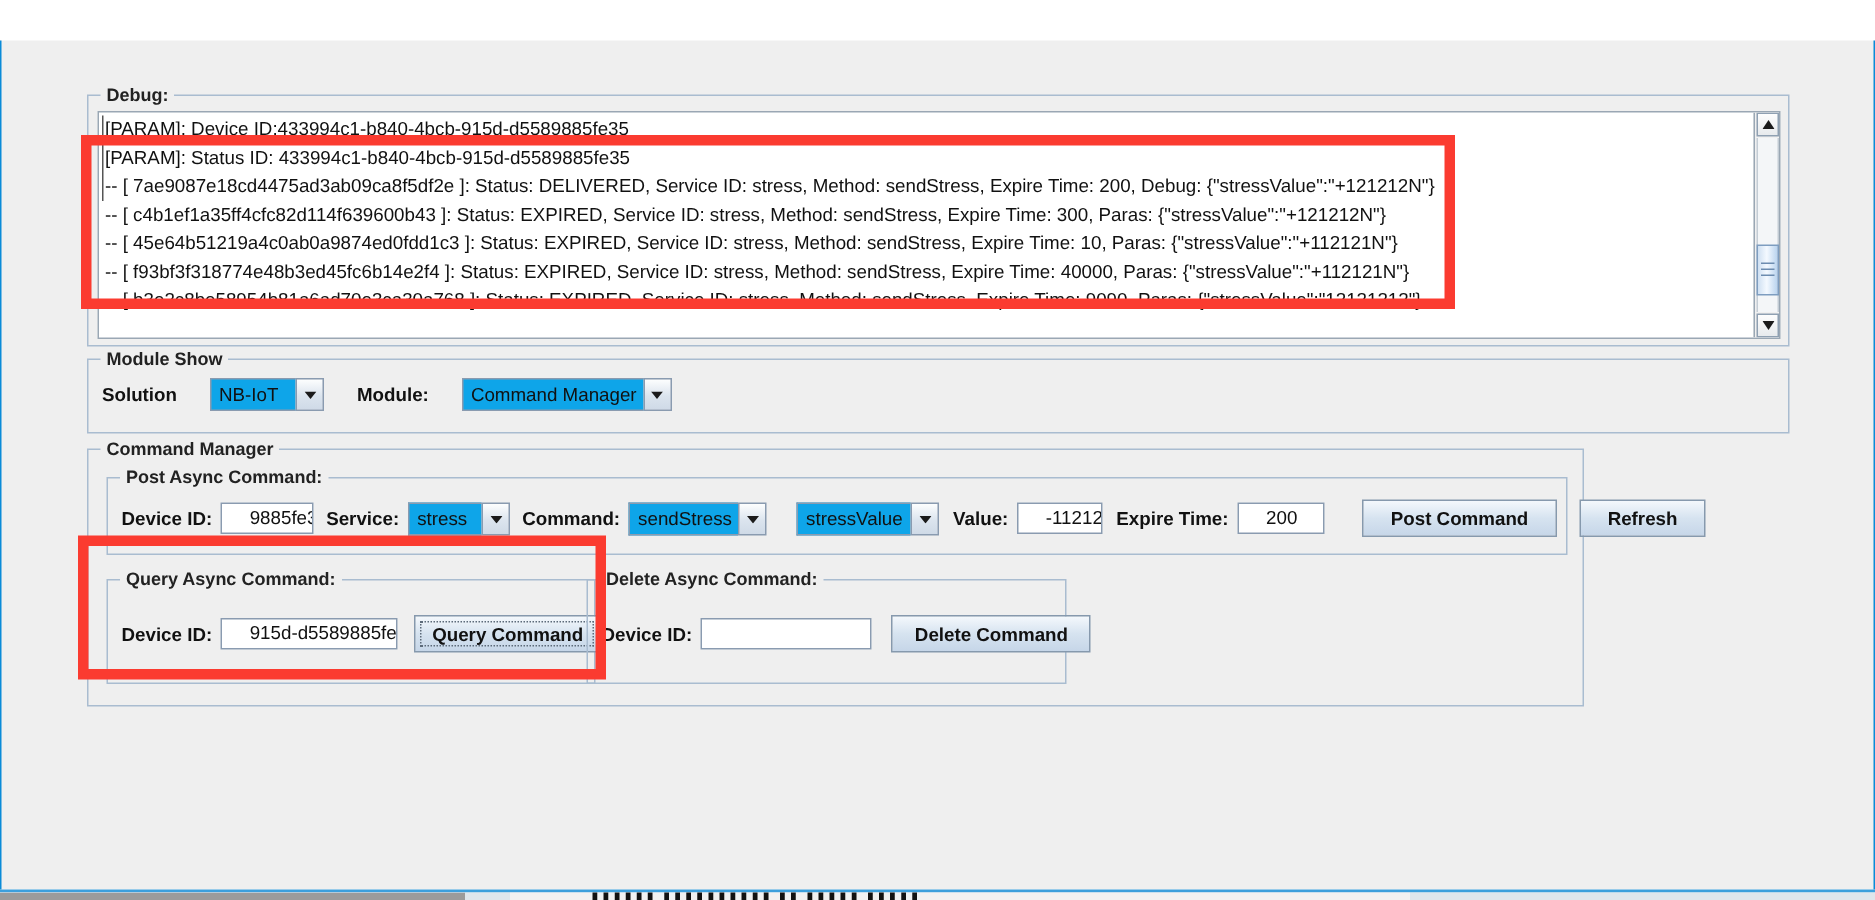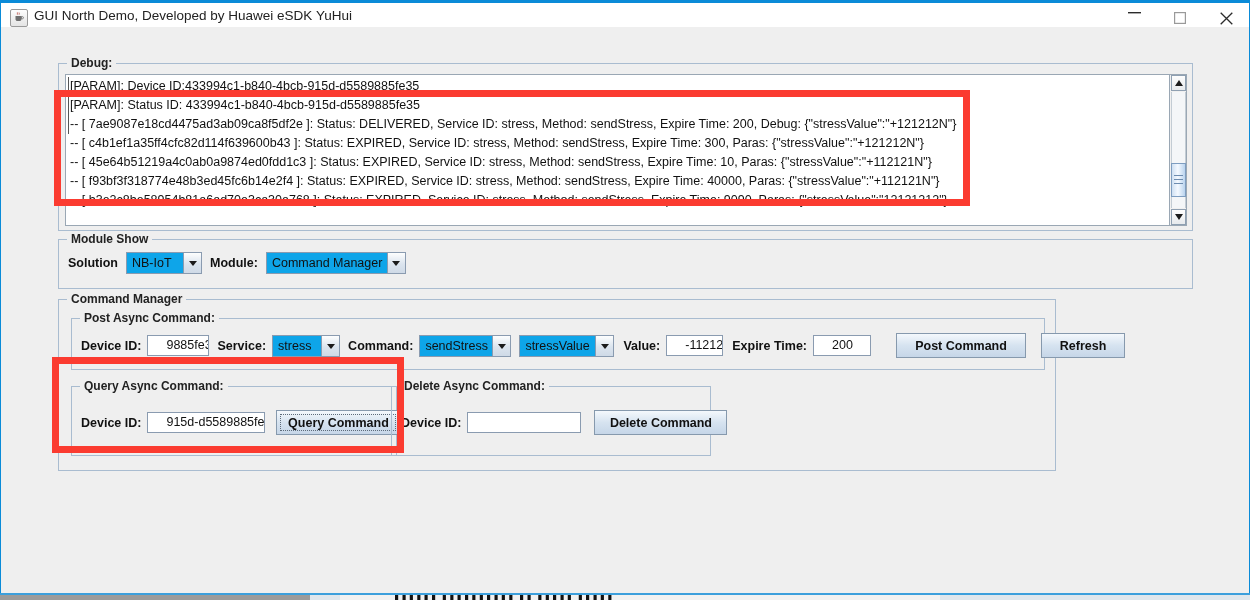--- a/index.html
+++ b/index.html
@@ -129,46 +129,20 @@
   
   .redbox{position:absolute;border:7px solid #fb3b30;box-sizing:border-box;pointer-events:none;}
   #redbox-debug{left:54px;top:90px;width:916px;height:116px;}
   #redbox-query{left:52px;top:357px;width:352px;height:96px;}
 </style>
 </head>
 <body>
 
 <div class="window">
 
-  <div class="titlebar">
-    <div class="title-ico">
-      <svg width="12" height="12" viewBox="0 0 12 12">
-        <path d="M2.5 5h6v3.2c0 1-0.9 1.8-2 1.8H4.5c-1.1 0-2-0.8-2-1.8z" fill="#6f6f6f"></path>
-        <path d="M8.6 5.6h0.9c0.6 0 1 0.5 1 1.1s-0.4 1.1-1 1.1h-0.9z" fill="none" stroke="#6f6f6f" stroke-width="0.8"></path>
-        <path d="M4.3 1.4c0.9 0.7-0.6 1.3 0.1 2.2M6.1 1.6c0.8 0.7-0.6 1.2 0.1 2" fill="none" stroke="#b03a2e" stroke-width="0.8"></path>
-      </svg>
-    </div>
-    <div class="title-text">GUI North Demo, Developed by Huawei eSDK YuHui</div>
-
-    <div class="winbtn" id="btn-min">
-      <svg width="13" height="2" viewBox="0 0 13 2">
-          <rect width="13" height="1.4" fill="#2b2b2b"></rect>
-        </svg>
-    </div>
-    <div class="winbtn" id="btn-max">
-      <svg width="12" height="12" viewBox="0 0 12 12">
-          <rect x="0.6" y="0.6" width="10.8" height="10.8" fill="none" stroke="#9a9a9a" stroke-width="1.2"></rect>
-        </svg>
-    </div>
-    <div class="winbtn" id="btn-close">
-      <svg width="13" height="13" viewBox="0 0 13 13">
-          <path d="M0.7 0.7 L12.3 12.3 M12.3 0.7 L0.7 12.3" stroke="#2b2b2b" stroke-width="1.3"></path>
-        </svg>
-    </div>
-  </div>
 
   <div class="client">
 
     <div class="group" id="debug-group">
       <div class="gtitle">Debug:</div>
 
       <div id="debug-area">
         <div class="caret"></div>
         <div class="dbg-lines">
           <div class="dbg-line">[PARAM]: Device ID:433994c1-b840-4bcb-915d-d5589885fe35</div>
@@ -197,21 +171,21 @@
                 <path d="M0 0 L8 0 L4 6 Z" fill="#1b1b1b"></path>
               </svg>
           </div>
         </div>
       </div>
     </div>
 
     <div class="group" id="moduleshow-group">
       <div class="gtitle">Module Show</div>
 
-      <div class="row-inline" style="left:9px;top:12px;gap:8px;">
+      <div class="row-inline" style="left:9px;top:12px;gap:22px;">
         <span class="lbl b">Solution</span>
         <span class="combo">
           <span class="cval" style="width:57px;">NB-IoT</span>
           <span class="carrow">
             <svg width="8" height="5" viewBox="0 0 8 5">
                 <path d="M0 0 L8 0 L4 5 Z" fill="#1b1b1b"></path>
               </svg>
           </span>
         </span>
         <span class="lbl b">Module:</span>
@@ -249,21 +223,21 @@
           <span class="lbl b" style="margin-left:2px;">Command:</span>
           <span class="combo">
             <span class="cval" style="width:73px;">sendStress</span>
             <span class="carrow">
               <svg width="8" height="5" viewBox="0 0 8 5">
                   <path d="M0 0 L8 0 L4 5 Z" fill="#1b1b1b"></path>
                 </svg>
             </span>
           </span>
 
-          <span class="combo" style="margin-left:2px;">
+          <span class="combo" style="margin-left:14px;">
             <span class="cval" style="width:76px;">stressValue</span>
             <span class="carrow">
               <svg width="8" height="5" viewBox="0 0 8 5">
                   <path d="M0 0 L8 0 L4 5 Z" fill="#1b1b1b"></path>
                 </svg>
             </span>
           </span>
 
           <span class="lbl b" style="margin-left:3px;">Value:</span>
           <span class="tf" style="width:57px;">-112122N</span>

